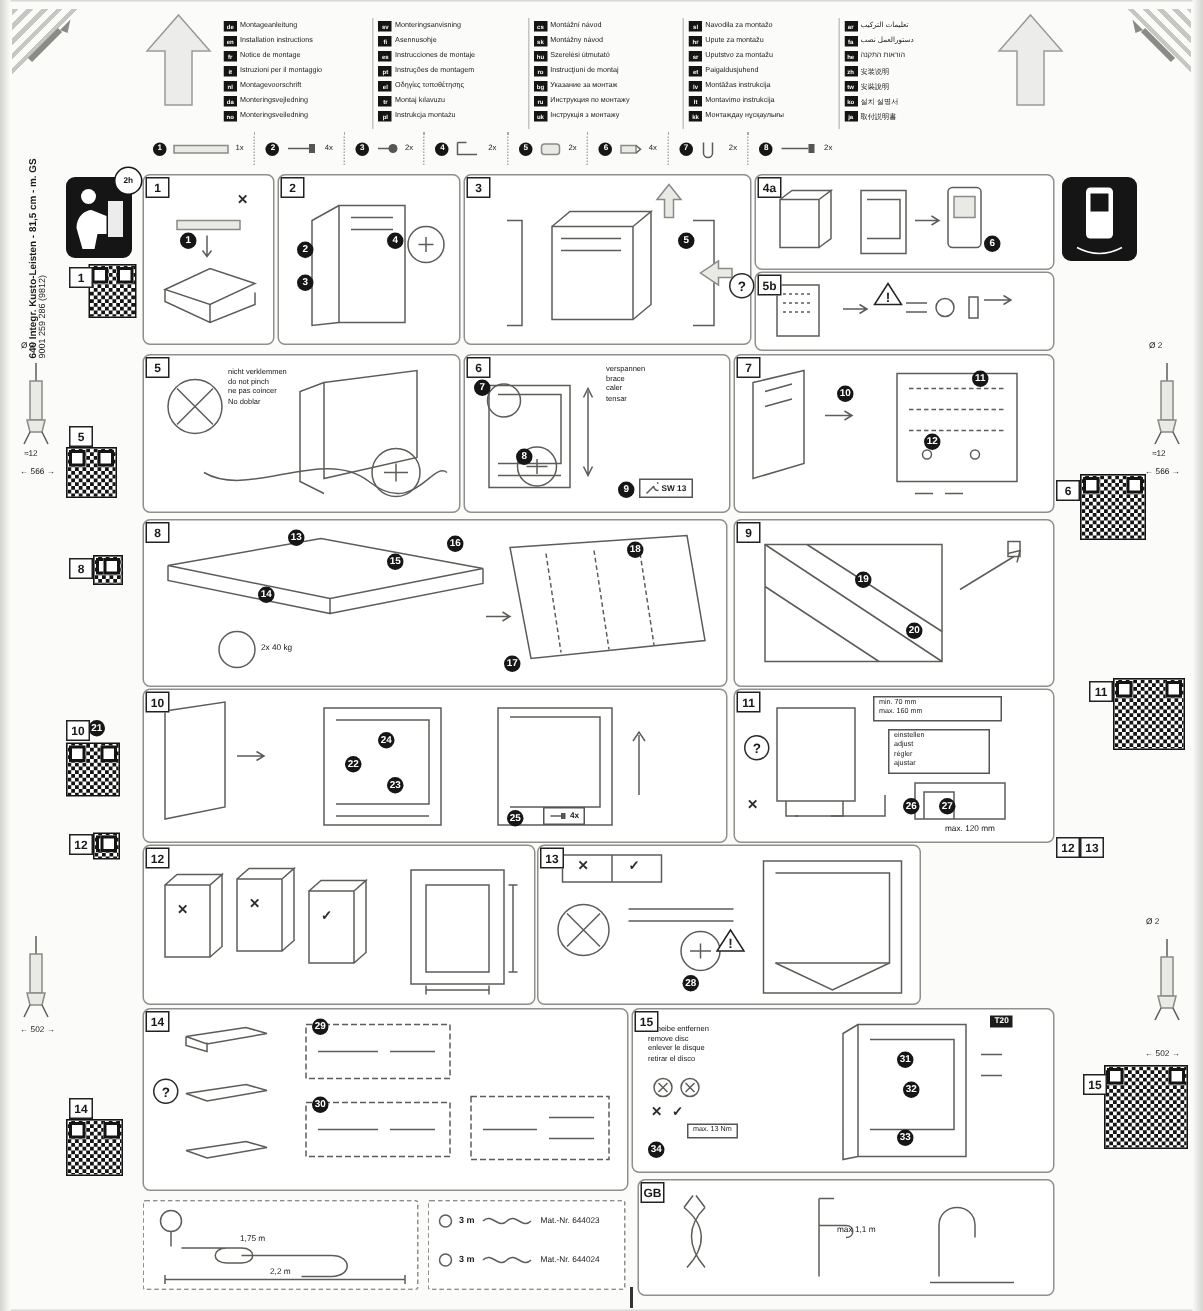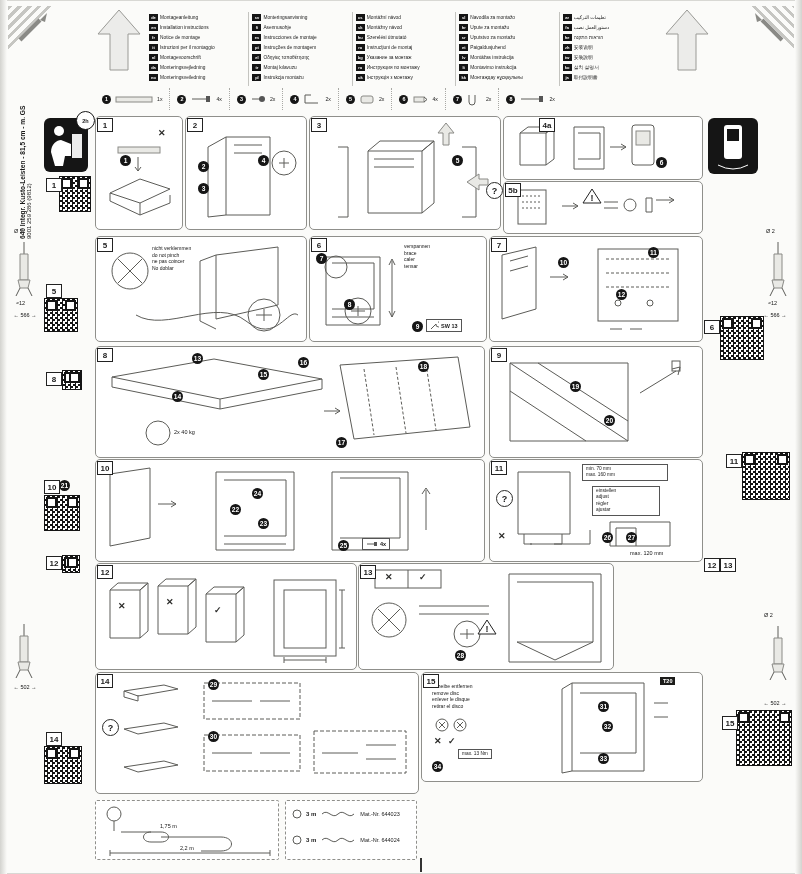--- a/index.html
+++ b/index.html
@@ -439,21 +439,21 @@
       <path class="ln" d="M28 30 h10 v70 h-10 M152 30 h14 v70 h-14"></path>
       <path class="ln" d="M58 34 h54 v62 h-54 z M58 34 l12 -10 h54 l-12 10 M112 34 l12 -10 v62 l-12 10"></path>
       <path class="ln" d="M64 42 h40 M64 50 h40"></path>
       <path class="fl" d="M128 16 l8 -10 8 10 h-5 v12 h-6 V16 Z"></path>
       <path class="fl" d="M178 62 h-9 v-5 l-12 8 12 8 v-5 h9 z"></path>
     </svg>
     <div class="co" style="left:142px;top:38px;">5</div>
   </section>
 
   <section class="panel" style="left:503px;top:116px;width:198px;height:62px;">
-    <div class="badge" style="left:1px;top:1px;margin-left:34px;">4a</div>
+    <div class="badge" style="left:1px;top:1px;">4a</div>
     <svg class="sketch" viewBox="0 0 198 62">
       <path class="ln" d="M16 16 h26 v32 h-26 z M16 16 l8 -6 h26 l-8 6 M42 16 l8 -6 v32 l-8 6"></path>
       <path class="ln" d="M70 10 h30 v42 h-30 z M74 16 h22 v26 h-22"></path>
       <rect class="ln" x="128" y="8" width="22" height="40" rx="3"></rect>
       <rect class="fl" x="132" y="14" width="14" height="14"></rect>
       <path class="ln" d="M106 30 h16 m-5 -3 l5 3 -5 3"></path>
     </svg>
     <div class="co" style="left:152px;top:40px;">6</div>
   </section>
 
@@ -721,15 +721,25 @@
           <circle cx="5" cy="5" r="4" class="ln"></circle>
         </svg>
       <span class="kit-len">3 m</span>
       <svg width="36" height="12">
           <path d="M2 6 c6 -6 10 6 16 0 s10 6 16 0" class="ln"></path>
         </svg>
       <span class="matnr">Mat.-Nr. 644024</span>
     </div>
   </section>
 
+  <section class="panel" style="left:425px;top:786px;width:276px;height:76px;">
+    <div class="badge" style="left:1px;top:1px;">GB</div>
+    <svg class="sketch" viewBox="0 0 276 76">
+      <path class="ln" d="M30 18 C 45 30 45 44 32 58 M44 18 C 32 30 32 44 44 58 M30 18 l6 -8 M44 18 l-6 -8"></path>
+      <path class="ln" d="M120 12 v52 m0 -52 h10 M120 30 h18 c6 0 6 8 0 8"></path>
+      <path class="ln" d="M200 64 v-34 c0 -16 24 -16 24 0 v8"></path>
+      <path class="ln" d="M194 68 h56"></path>
+    </svg>
+    <div class="lbl" style="left:132px;top:30px;">max 1,1 m</div>
+  </section>
 
   <div class="fold"></div>
 </div>
 
 </body></html>

